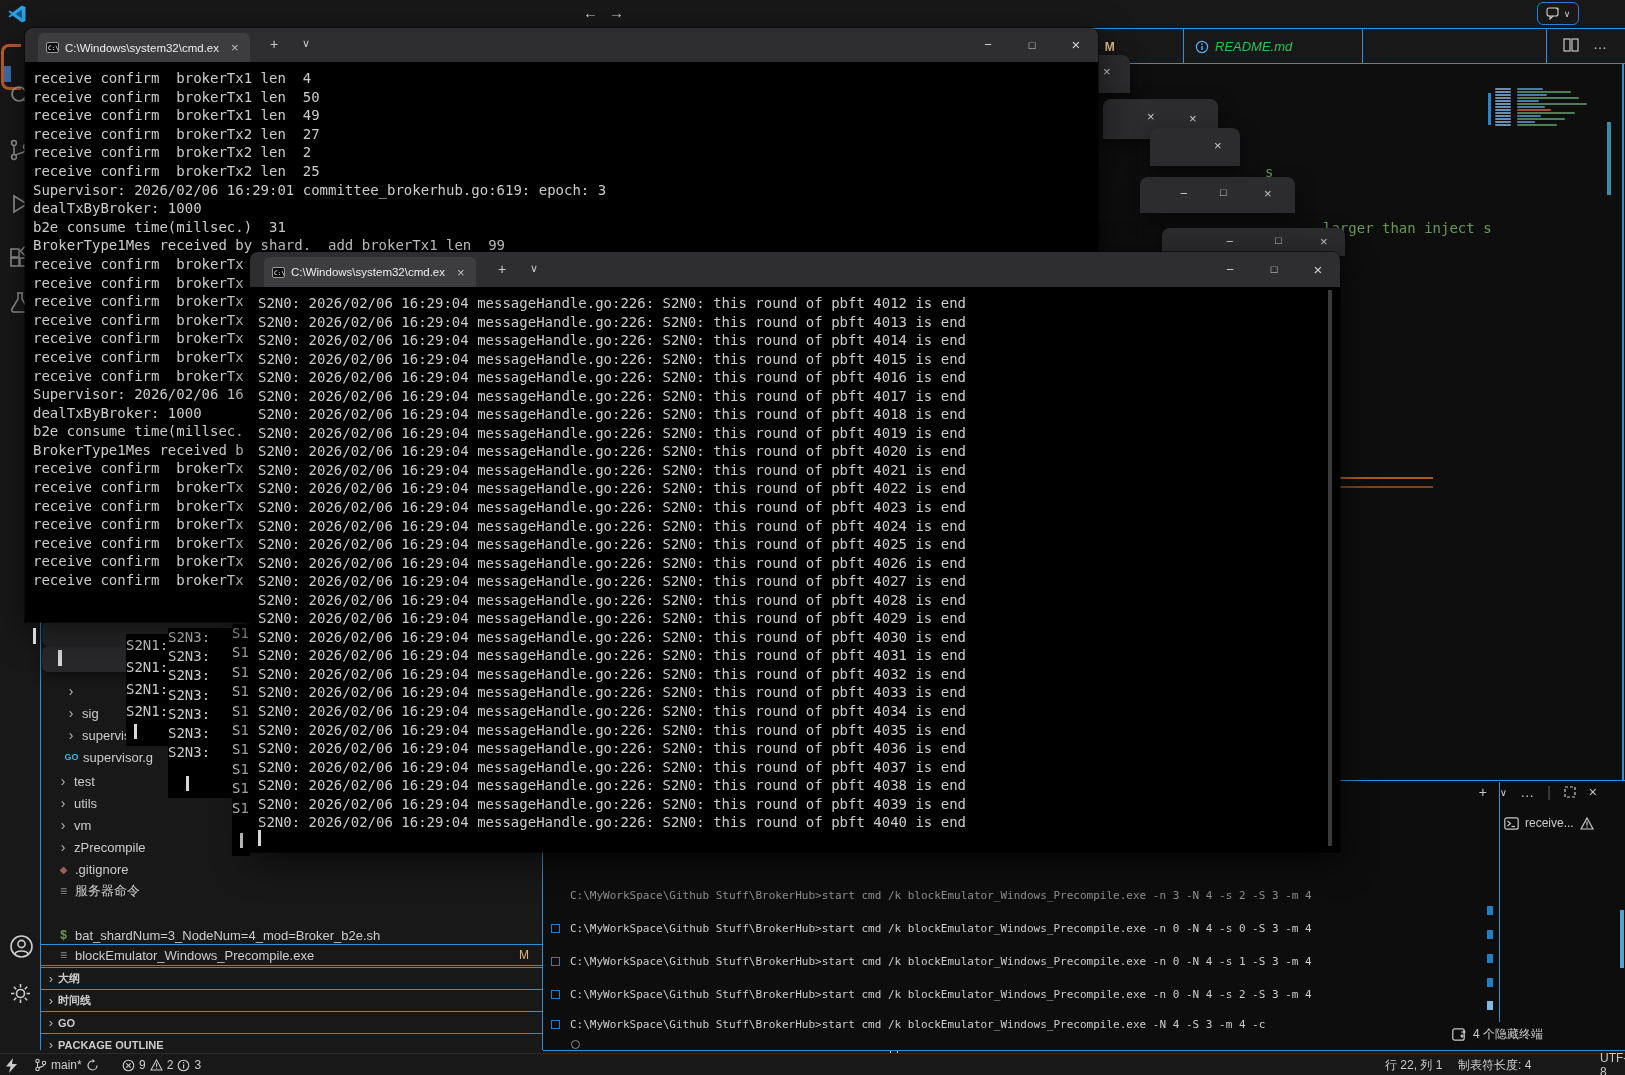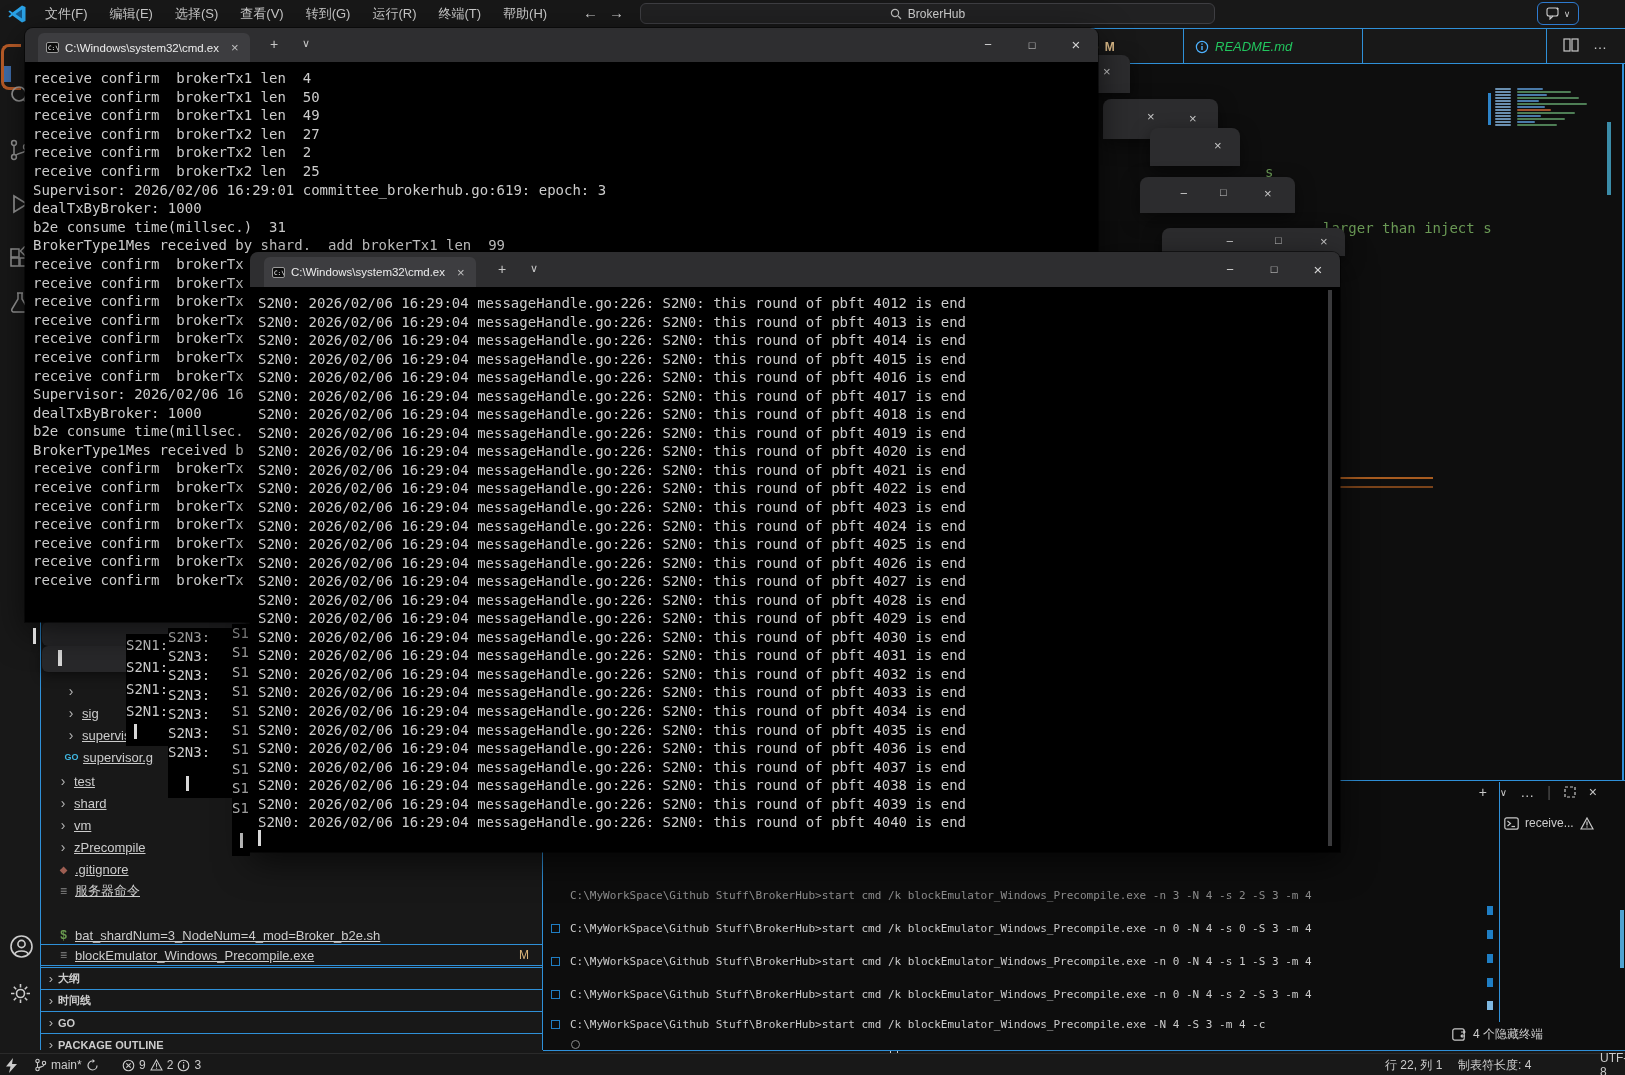--- a/index.html
+++ b/index.html
@@ -28,21 +28,21 @@
   #orange-frag { left:1px; top:44px; width:20px; height:46px; border:3px solid #b95c28;
     border-right:none; border-radius:8px 0 0 8px; }
   #orange-frag-blue { left:4px; top:66px; width:7px; height:16px; background:#3f6fae; }
 
   
   #sidebar { left:40px; top:620px; width:503px; height:430px; background:#181818; z-index:1; }
   .blue-line { background:#2f90d8; z-index:1; }
   .side-row { position:absolute; left:0; width:503px; height:22px; display:flex;
     align-items:center; color:#cccccc; font-size:13px; }
   .side-row .chev { color:#b6b6b6; font-size:14px; width:14px; text-align:center; }
-  .side-row .lbl { margin-left:4px;text-decoration:underline; }
+  .side-row .lbl { margin-left:4px; }
   .ic { display:inline-block; width:15px; text-align:center; font-size:12px; }
   .go-ic { color:#3fb6e0; font-weight:bold; font-size:9px; font-family:"Liberation Sans",sans-serif; }
   .git-ic { color:#9d5e52; font-size:10px; }
   .file-ic { color:#8a8a8a; font-size:12px; }
   .sh-ic { color:#6a9a4f; font-weight:bold; font-size:12px; }
   .win-ic { display:inline-block; width:11px; height:11px; margin:0 2px;
     background:
       linear-gradient(#4aa3e8,#4aa3e8) 0 0/5px 5px no-repeat,
       linear-gradient(#4aa3e8,#4aa3e8) 6px 0/5px 5px no-repeat,
       linear-gradient(#4aa3e8,#4aa3e8) 0 6px/5px 5px no-repeat,
@@ -117,39 +117,22 @@
 </style>
 </head>
 <body>
 <div id="stage">
 
 <div class="abs" id="titlebar">
   <svg class="abs" id="vscode-logo" width="20" height="18" viewBox="0 0 20 18">
     <polygon points="14,0.5 17.5,2 17.5,16 14,17.5 4.5,10.5 1.8,12.6 0.4,11.6 3.2,9 0.4,6.4 1.8,5.4 4.5,7.5" fill="#2aa3e8"></polygon>
     <polygon points="14,4.5 14,13.5 7.5,9" fill="#14598c"></polygon>
   </svg>
-  <div class="abs" id="menus">
-        <div class="menu-item">文件(F)</div>
-        <div class="menu-item">编辑(E)</div>
-        <div class="menu-item">选择(S)</div>
-        <div class="menu-item">查看(V)</div>
-        <div class="menu-item">转到(G)</div>
-        <div class="menu-item">运行(R)</div>
-        <div class="menu-item">终端(T)</div>
-        <div class="menu-item">帮助(H)</div>
-      </div>
   <div class="abs nav-arrow" style="left:583px">←</div>
   <div class="abs nav-arrow" style="left:609px">→</div>
-  <div class="abs" id="searchbox">
-    <svg width="12" height="12" viewBox="0 0 12 12">
-          <circle cx="5" cy="5" r="3.6" fill="none" stroke="#bbb" stroke-width="1.2"></circle>
-          <line x1="8" y1="8" x2="11" y2="11" stroke="#bbb" stroke-width="1.2"></line>
-        </svg>
-    <span>BrokerHub</span>
-  </div>
   <div class="abs" id="copilot-box">
     <svg width="14" height="13" viewBox="0 0 14 13">
           <rect x="1" y="1" width="11" height="8" rx="2" fill="none" stroke="#cfcfcf" stroke-width="1.1"></rect>
           <path d="M4 9 L4 12 L7 9" fill="none" stroke="#cfcfcf" stroke-width="1.1"></path>
           <path d="M11.5 0 l.5 1.2 1.2.5 -1.2.5 -.5 1.2 -.5 -1.2 -1.2 -.5 1.2 -.5z" fill="#cfcfcf"></path>
         </svg>
     <span style="font-size:9px">∨</span>
   </div>
 </div>
 
@@ -290,21 +273,21 @@
       <div class="side-row" style="top: 126px; padding-left: 24px;">
         <span class="ic go-ic">GO</span>
         <span class="lbl">supervisor.g</span>
       </div>
       <div class="side-row" style="top: 150px; padding-left: 16px;">
         <span class="chev">›</span>
         <span class="lbl">test</span>
       </div>
       <div class="side-row" style="top: 172px; padding-left: 16px;">
         <span class="chev">›</span>
-        <span class="lbl">shard</span>
+        <span class="lbl">utils</span>
       </div>
       <div class="side-row" style="top: 194px; padding-left: 16px;">
         <span class="chev">›</span>
         <span class="lbl">vm</span>
       </div>
       <div class="side-row" style="top: 216px; padding-left: 16px;">
         <span class="chev">›</span>
         <span class="lbl">zPrecompile</span>
       </div>
       <div class="side-row" style="top: 238px; padding-left: 16px;">

